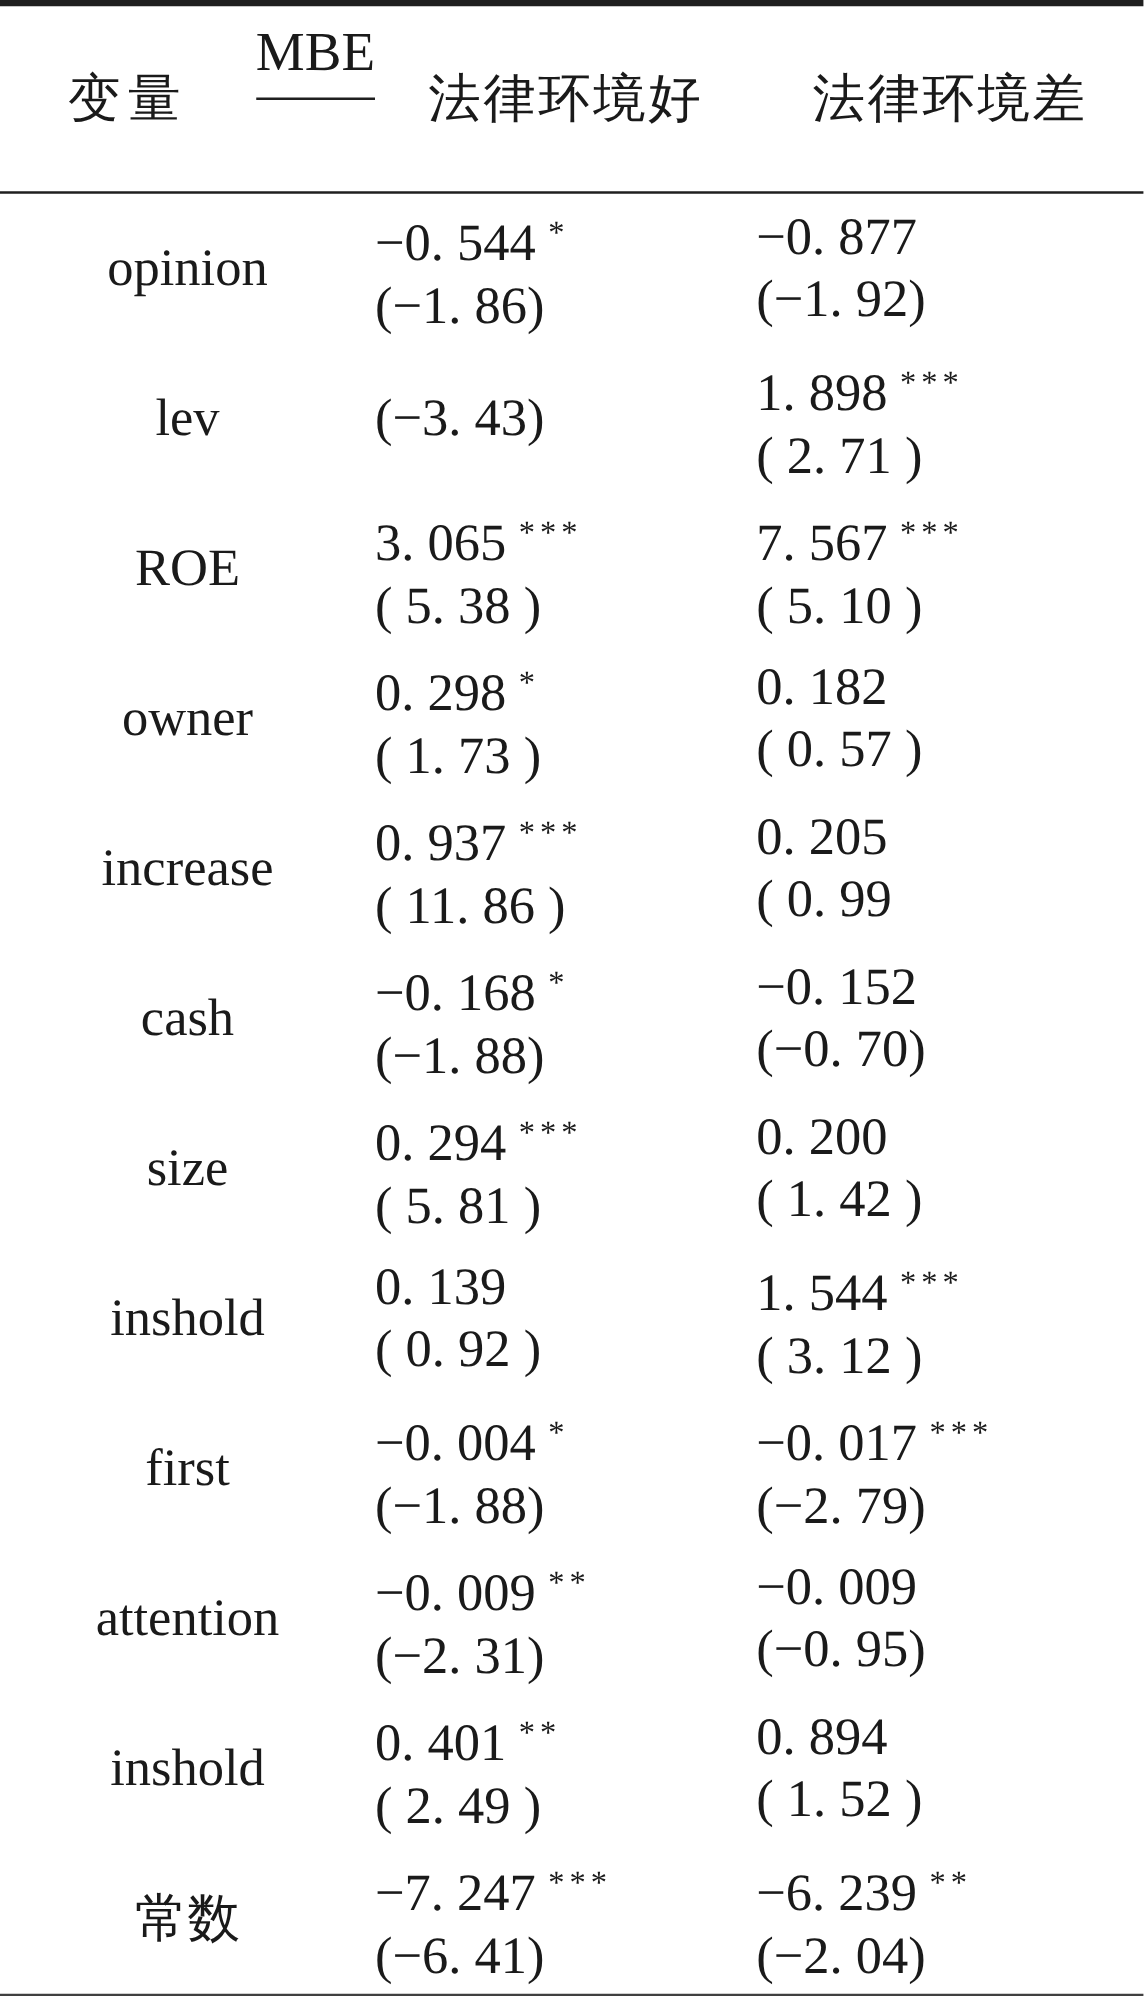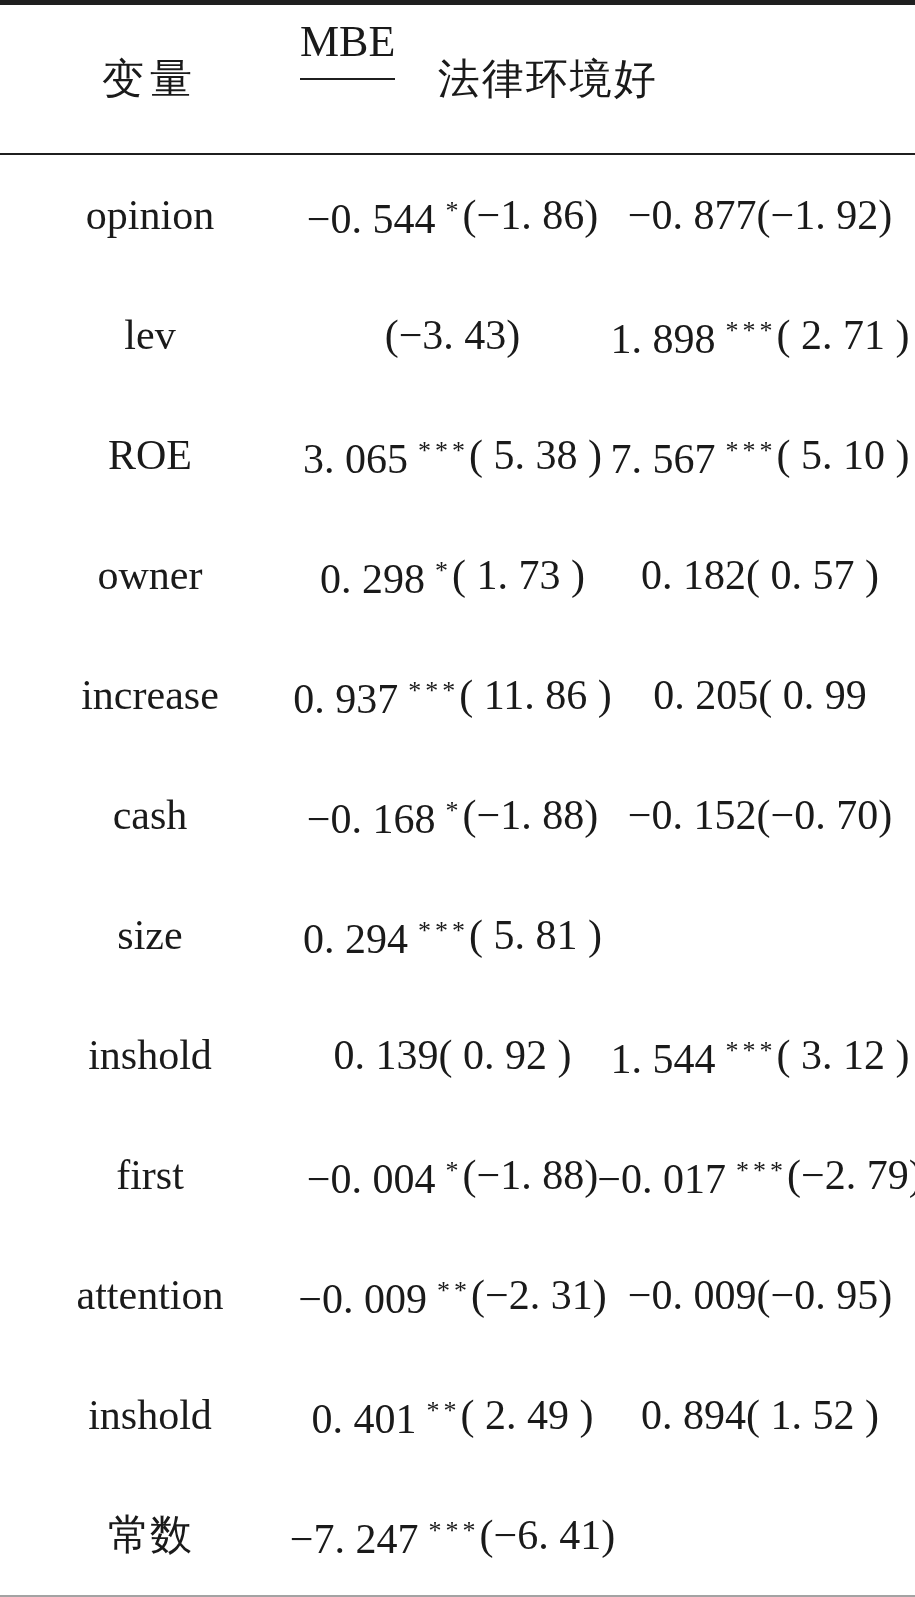--- a/index.html
+++ b/index.html
@@ -10,21 +10,21 @@
     background: #ffffff;
     font-family: "Liberation Serif", "DejaVu Serif", serif;
     color: #1a1a1a;
     box-sizing: border-box;
     overflow: hidden;
   }
   .tbl {
     box-sizing: border-box;
     width: 915px;
     border-top: 5px solid #1f1f1f;
-    border-bottom: 3px solid #a3a3a3;
+    border-bottom: 3px solid #404040;
   }
   
   .header {
     display: flex;
     height: 148px;
     border-bottom: 2px solid #1f1f1f;
   }
   .var-head {
     width: 300px;
     display: flex;
@@ -61,21 +61,22 @@
   .row { display: flex; height: 120px; }
   .var-cell {
     width: 300px;
     display: flex;
     align-items: center;
     justify-content: center;
     font-size: 42px;
   }
   .num-cell {
     display: flex;
-    align-items: center;
+    flex-direction: column;
+    align-items: flex-start;
     justify-content: center;
   }
   .num-cell.c2 { width: 305px; }
   .num-cell.c3 { width: 310px; }
   .coef, .tstat {
     font-size: 42px;
     line-height: 50px;
     white-space: pre;
   }
   .stars {
@@ -90,20 +91,21 @@
 
 <div class="page">
   <div class="tbl">
 
     <div class="header">
       <div class="var-head">变量</div>
       <div class="right-head">
         <div class="group-head">MBE</div>
         <div class="sub-heads">
           <div class="sub-head c2">法律环境好</div>
+          <div class="sub-head c3">法律环境差</div>
         </div>
       </div>
     </div>
 
     <div id="rows">
   <div class="row">
     <div class="var-cell">opinion</div>
     <div class="num-cell c2">
       <div class="coef"><span>−0. 544</span><sup class="stars">*</sup></div>
       <div class="tstat">(−1. 86)</div>
@@ -172,20 +174,24 @@
       <div class="tstat">(−0. 70)</div>
     </div>
   </div>
 
   <div class="row">
     <div class="var-cell">size</div>
     <div class="num-cell c2">
       <div class="coef"><span>0. 294</span><sup class="stars">***</sup></div>
       <div class="tstat">( 5. 81 )</div>
     </div>
+    <div class="num-cell c3">
+      <div class="coef"><span>0. 200</span></div>
+      <div class="tstat">( 1. 42 )</div>
+    </div>
   </div>
 
   <div class="row">
     <div class="var-cell">inshold</div>
     <div class="num-cell c2">
       <div class="coef"><span>0. 139</span></div>
       <div class="tstat">( 0. 92 )</div>
     </div>
     <div class="num-cell c3">
       <div class="coef"><span>1. 544</span><sup class="stars">***</sup></div>
@@ -228,17 +234,21 @@
       <div class="tstat">( 1. 52 )</div>
     </div>
   </div>
 
   <div class="row">
     <div class="var-cell">常数</div>
     <div class="num-cell c2">
       <div class="coef"><span>−7. 247</span><sup class="stars">***</sup></div>
       <div class="tstat">(−6. 41)</div>
     </div>
+    <div class="num-cell c3">
+      <div class="coef"><span>−6. 239</span><sup class="stars">**</sup></div>
+      <div class="tstat">(−2. 04)</div>
+    </div>
   </div>
 </div>
 
   </div>
 </div>
 
 </body></html>

